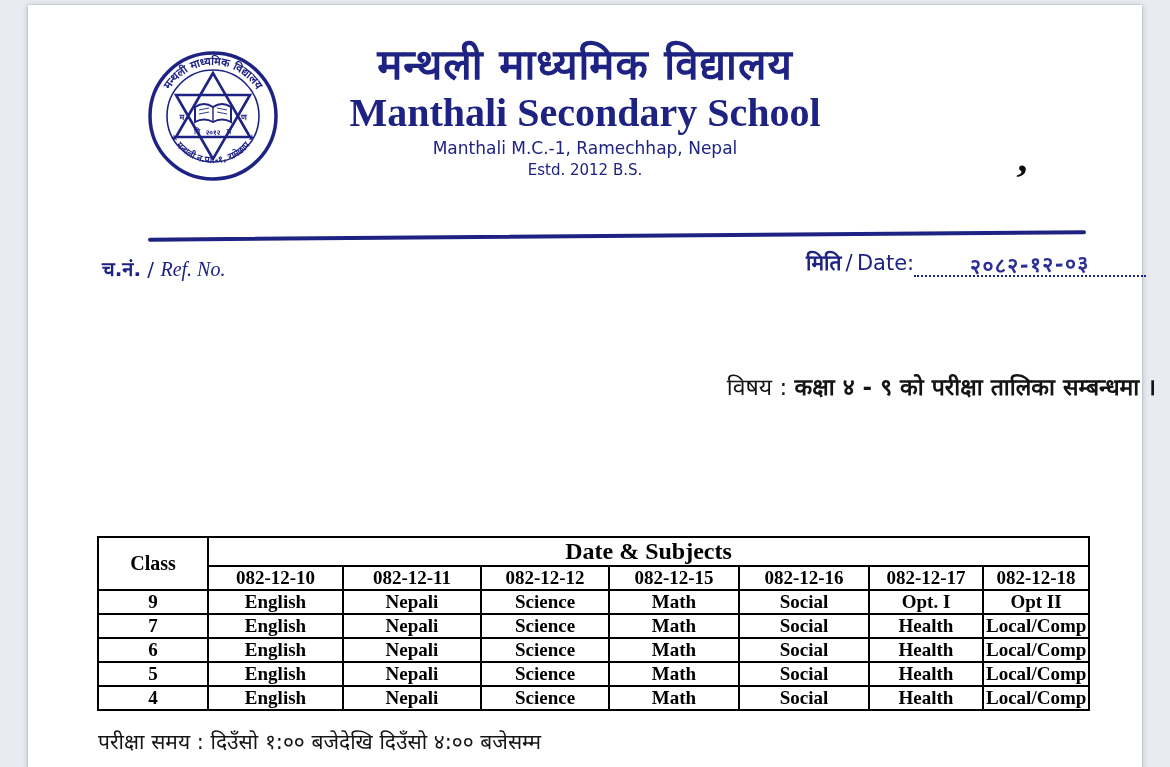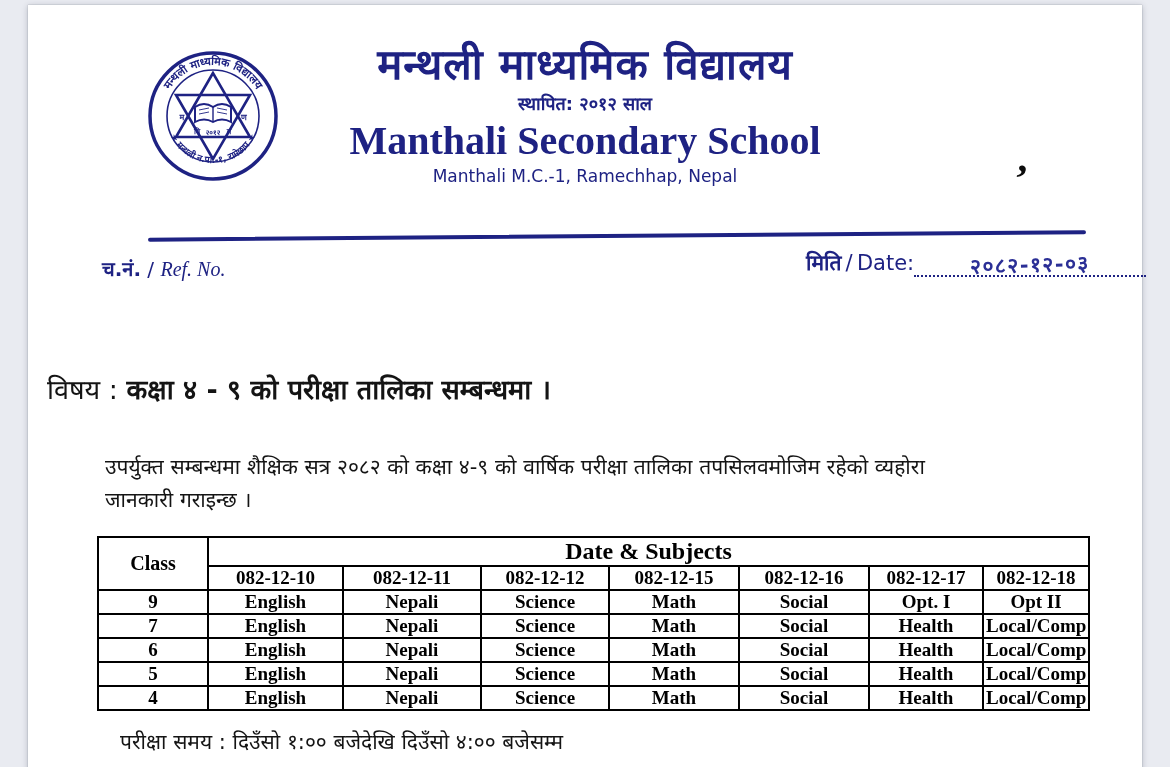--- a/index.html
+++ b/index.html
@@ -41,24 +41,24 @@
   .date-np { font-weight:bold; }
   .dotline {
     display:inline-block; width:232px; text-align:center;
     border-bottom:2.5px dotted var(--accent); vertical-align:baseline; line-height:1.1;
   }
   .hand-date {
     display:inline-block; color:var(--hand); font-weight:bold; font-size:21px;
     letter-spacing:1.5px; transform:rotate(-1.6deg) translateY(2px);
   }
   
-  .subject { position:absolute; left:5px; right:0; top:365px; text-align:left; color:var(--ink); font-size:27px; transform:translateX(14px); }
+  .subject { position:absolute; left:13px; right:0; top:365px; text-align:right; color:var(--ink); font-size:23px; transform:translateX(14px); }
   .subject-bold { font-weight:bold; }
   .body-par { position:absolute; left:77px; top:446px; width:884px; color:var(--ink); font-size:21px; line-height:1.55; }
-  .footer-line { position:absolute; left:92px; top:722px; color:var(--ink); font-size:21px; }
+  .footer-line { position:absolute; left:70px; top:722px; color:var(--ink); font-size:21px; }
   
   table.schedule {
     position:absolute; left:69px; top:531px; width:991px;
     border-collapse:collapse; table-layout:fixed;
     font-family:"Liberation Serif",serif; color:#000;border-radius:16px;
   }
   .schedule th, .schedule td { border:2px solid #000; text-align:center; font-weight:bold; padding:0 2px; }
   .schedule .class-th { font-size:20px; }
   .schedule .group-th { font-size:24px; height:25px; }
   .schedule .date-row th { font-size:19px; height:14px; }
@@ -100,41 +100,40 @@
       <text x="36" y="71" font-size="8" font-weight="bold" fill="#1e2283" text-anchor="middle">म</text>
       <text x="98" y="71" font-size="8" font-weight="bold" fill="#1e2283" text-anchor="middle">ण</text>
       <text x="51" y="85" font-size="7.5" font-weight="bold" fill="#1e2283" text-anchor="middle">वि</text>
       <text x="67" y="86" font-size="7" font-weight="bold" fill="#1e2283" text-anchor="middle">२०१२</text>
       <text x="83" y="85" font-size="7.5" font-weight="bold" fill="#1e2283" text-anchor="middle">म</text>
     </svg>
   </div>
 
   <div class="letterhead">
     <div class="lh-title">मन्थली माध्यमिक विद्यालय</div>
-    <div class="lh-estd-np">स्थापित: २०१२ साल</div>
     <div class="lh-name-en">Manthali Secondary School</div>
     <div class="lh-address-en">Manthali M.C.-1, Ramechhap, Nepal</div>
+    <div class="lh-estd-en">Estd. 2012 B.S.</div>
   </div>
 
   <span class="ink-mark">’</span>
 
   <div class="head-rule"></div>
 
   <div class="ref-line">
     <span class="ref-np">च.नं.</span><span> / </span><span class="ref-en">Ref. No.</span>
   </div>
   <div class="date-line">
     <span class="date-np">मिति</span><span> / </span><span>Date:</span><span class="dotline"><span class="hand-date">२०८२-१२-०३</span></span>
   </div>
 
   <div class="subject">
     <span>विषय : </span><span class="subject-bold">कक्षा ४ - ९ को परीक्षा तालिका सम्बन्धमा ।</span>
   </div>
 
-  <div class="body-par">उपर्युक्त सम्बन्धमा शैक्षिक सत्र २०८२ को कक्षा ४-९  को वार्षिक परीक्षा तालिका तपसिलवमोजिम रहेको व्यहोरा जानकारी गराइन्छ ।</div>
 
   <table class="schedule">
     <colgroup>
       <col style="width:110px">
         <col style="width:135px">
         <col style="width:138px">
         <col style="width:128px">
       <col style="width:130px">
         <col style="width:130px">
         <col style="width:114px">

